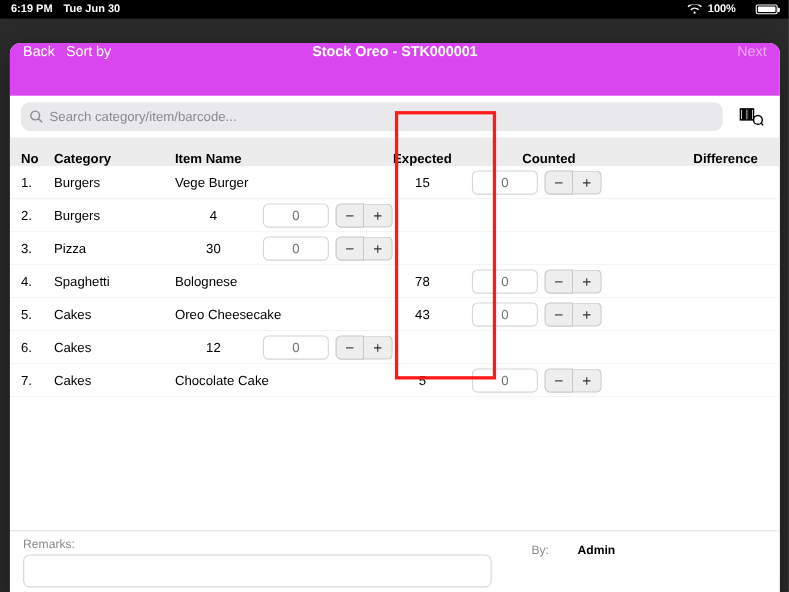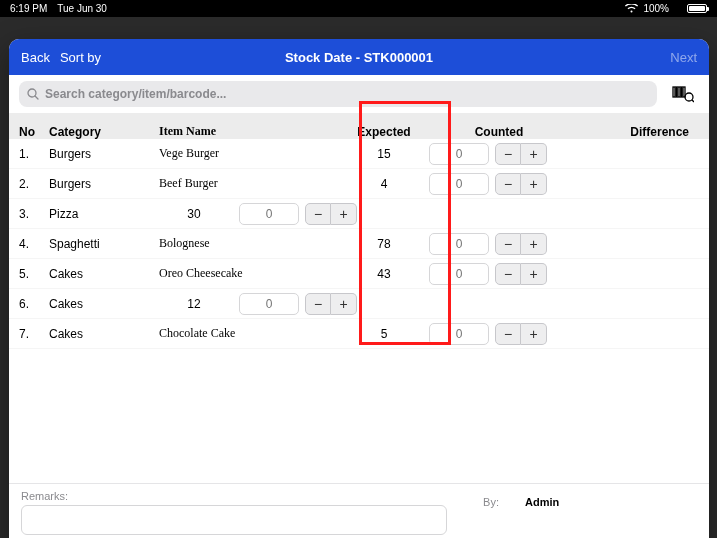--- a/index.html
+++ b/index.html
@@ -1,42 +1,42 @@
 <!DOCTYPE html>
 <html><head>
 <meta charset="utf-8">
 <style>
   * { box-sizing: border-box; margin: 0; padding: 0; }
   html, body { width: 717px; height: 538px; font-family: -apple-system, Helvetica, Arial, sans-serif; background: #3a3a3a; overflow: hidden; }
-  .status-bar { height: 17px; background: #000; color: #fff; display: flex; align-items: center; padding: 0 10px; font-size: 10px; font-weight: 400; }
+  .status-bar { height: 17px; background: #000; color: #fff; display: flex; align-items: center; padding: 0 10px; font-size: 10px; font-weight: 700; }
   .status-left { flex: 0 0 auto; display: flex; gap: 10px; }
   .status-right { margin-left: auto; display: flex; align-items: center; gap: 5px; }
   .battery { display: inline-flex; align-items: center; gap: 18px; }
   .batt-icon { width: 20px; height: 9px; border: 1px solid #fff; border-radius: 2px; position: relative; }
   .batt-icon::after { content: ""; position: absolute; right: -3px; top: 2px; width: 2px; height: 4px; background: #fff; border-radius: 0 1px 1px 0;}
   .batt-fill { position: absolute; left: 1px; top: 1px; bottom: 1px; right: 1px; background: #fff; border-radius: 1px;}
   .wifi-icon svg { display: block; }
 
   .modal-back { position: absolute; top: 17px; left: 0; right: 0; bottom: 0; background: rgba(0,0,0,0.25); }
   .modal { position: absolute; left: 9px; top: 22px; width: 700px; height: 510px; background: #fff; border-radius: 10px; box-shadow: 0 10px 30px rgba(0,0,0,0.4); overflow: hidden; display: flex; flex-direction: column; }
 
-  .nav { height: 36px; background: #1d4ed8; color: #fff; display: flex; align-items: center; padding: 0 12px; font-size: 13px; flex: 0 0 auto; }
+  .nav { height: 48px; background: #d946ef; color: #fff; display: flex; align-items: flex-start; padding: 0 12px; font-size: 13px; flex: 0 0 auto; }
   .nav-left { display: flex; gap: 10px; }
   .nav-title { position: absolute; left: 0; right: 0; text-align: center; font-weight: 600; font-size: 13px; pointer-events: none;}
   .nav-right { margin-left: auto; color: rgba(255,255,255,0.5); }
 
-  .search-row { display: flex; align-items: center; padding: 6px 10px; gap: 10px; flex: 0 0 auto; font-weight: bold;}
+  .search-row { display: flex; align-items: center; padding: 6px 10px; gap: 10px; flex: 0 0 auto;}
   .search-box { flex: 1; background: #e9e9eb; border-radius: 8px; height: 26px; display: flex; align-items: center; padding: 0 8px; color: #8a8a8e; font-size: 12px; gap: 6px;}
   .search-box svg { flex:0 0 auto; }
   .barcode-btn { width: 32px; height: 26px; display: flex; align-items: center; justify-content: center; color: #000; }
 
   .thead { display: flex; background: #ececec; height: 26px; align-items: flex-end; font-size: 12px; font-weight: 600; padding: 0 10px; flex: 0 0 auto;}
   .col-no { width: 30px; }
   .col-cat { width: 110px; }
-  .col-name { width: 190px; font-family: Liberation Serif, serif; }
+  .col-name { width: 190px; }
   .col-exp { width: 70px; text-align: center;}
   .col-count { width: 150px; text-align: center; padding-left: 10px;}
   .col-diff { flex: 1; text-align: right; padding-right: 10px;}
 
   .tbody { position: relative; flex: 1 1 auto; overflow: hidden; }
   .row { display: flex; align-items: center; height: 30px; padding: 0 10px; font-size: 12px; border-bottom: 1px solid #f5f5f5;}
   .row .col-no { }
   .row .col-exp { font-weight: 500; }
   .count-cell { display: flex; align-items: center; gap: 6px; justify-content: flex-start; padding-left: 10px;}
   .count-input { width: 60px; height: 22px; border: 1px solid #d6d6d8; border-radius: 5px; text-align: center; font-size: 12px; color: #c0c0c3; background: #fff;}
@@ -80,21 +80,21 @@
 </div>
 
 <div class="modal-back">
   <div class="modal">
 
     <div class="nav">
       <div class="nav-left">
         <span>Back</span>
         <span>Sort by</span>
       </div>
-      <div class="nav-title">Stock Date - STK000001</div>
+      <div class="nav-title">Stock Oreo - STK000001</div>
       <div class="nav-right">Next</div>
     </div>
 
     <div class="search-row">
       <div class="search-box">
         <svg width="12" height="12" viewBox="0 0 12 12">
             <circle cx="5" cy="5" r="4" stroke="#8a8a8e" stroke-width="1.3" fill="none"></circle>
             <line x1="8" y1="8" x2="11" y2="11" stroke="#8a8a8e" stroke-width="1.3" stroke-linecap="round"></line>
           </svg>
         <span>Search category/item/barcode...</span>
@@ -135,21 +135,20 @@
             <div class="stepper">
               <button class="minus">−</button>
               <button class="plus">+</button>
             </div>
           </div>
           <div class="col-diff"></div>
         </div>
         <div class="row">
           <div class="col-no">2.</div>
           <div class="col-cat">Burgers</div>
-          <div class="col-name">Beef Burger</div>
           <div class="col-exp">4</div>
           <div class="col-count count-cell">
             <input class="count-input" placeholder="0" style="">
             <div class="stepper">
               <button class="minus">−</button>
               <button class="plus">+</button>
             </div>
           </div>
           <div class="col-diff"></div>
         </div>

